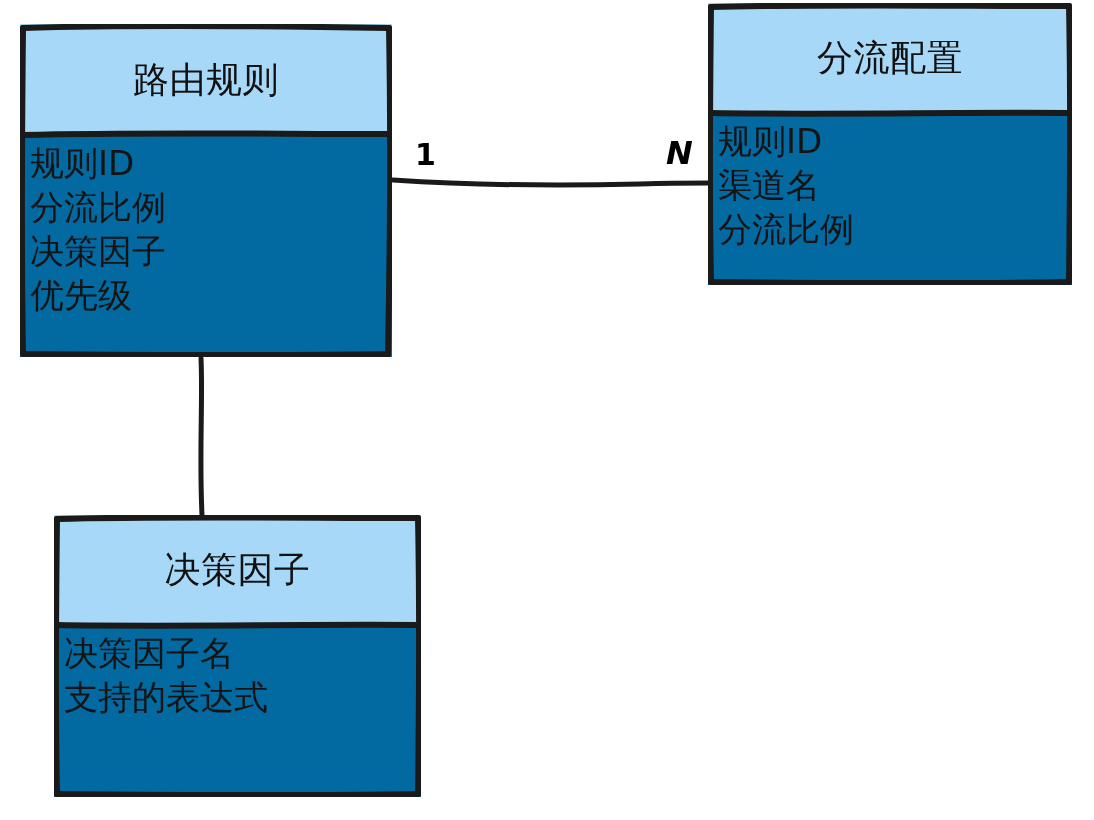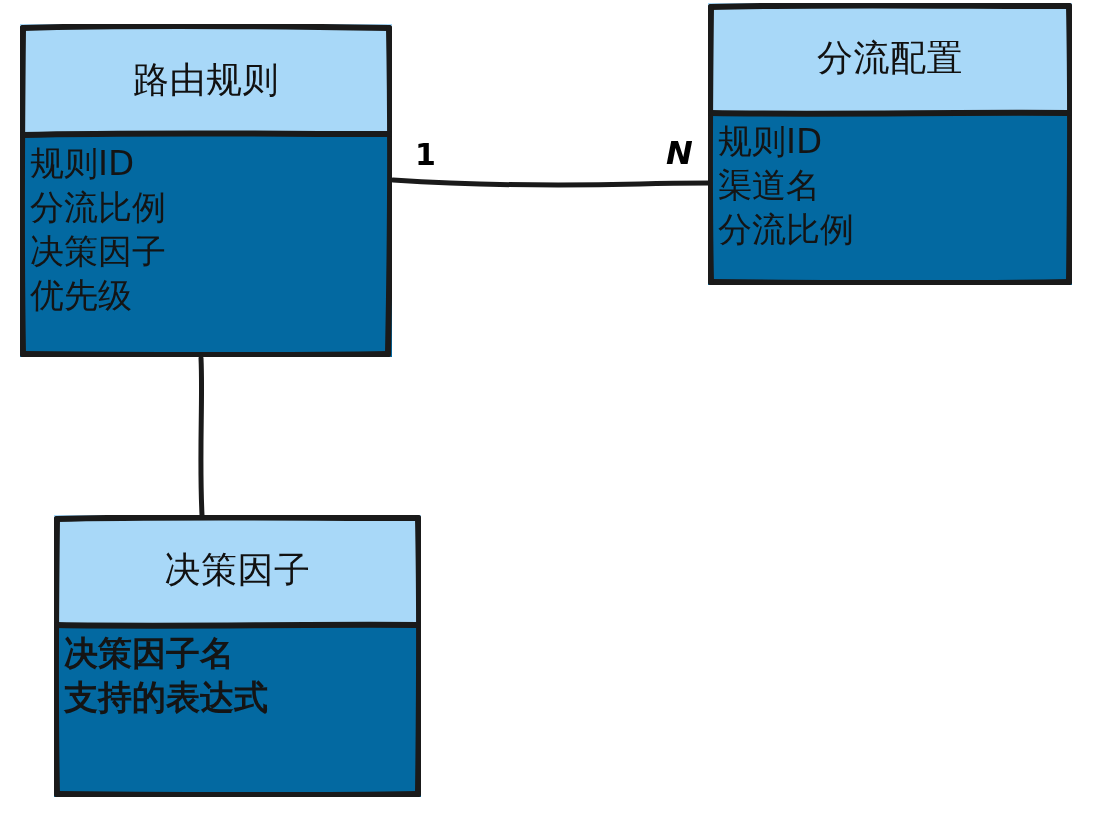--- a/index.html
+++ b/index.html
@@ -92,21 +92,21 @@
       <path d="M 361 279 C 250 281, 110 280, 3 279" fill="none" stroke="#1a1a1a" stroke-width="6" stroke-linecap="round"></path>
       <path d="M 3 279 C 1 190, 2 90, 3 4" fill="none" stroke="#1a1a1a" stroke-width="6" stroke-linecap="round"></path>
       <path d="M 3 110 C 120 112, 250 109, 361 110" fill="none" stroke="#1a1a1a" stroke-width="6" stroke-linecap="round"></path>
     </svg>
   </div>
 
   <div class="entity" style="left:18px;top:515px;width:367px;height:282px;margin-left:36px;">
     <div class="entity-header" style="height:110px;">
       <span class="entity-title">决策因子</span>
     </div>
-    <div class="entity-body" style="top:110px;height:172px;font-weight:bold;">
+    <div class="entity-body" style="top:110px;height:172px;">
       <div class="attr">决策因子名</div>
       <div class="attr">支持的表达式</div>
     </div>
     <svg class="sketch" style="width:367px;height:282px;" viewBox="0 0 367 282" xmlns="http://www.w3.org/2000/svg">
       <path d="M 3 4 C 100 1, 250 3, 364 3" fill="none" stroke="#1a1a1a" stroke-width="6" stroke-linecap="round"></path>
       <path d="M 364 3 C 366 100, 365 200, 364 279" fill="none" stroke="#1a1a1a" stroke-width="6" stroke-linecap="round"></path>
       <path d="M 364 279 C 250 281, 110 280, 3 279" fill="none" stroke="#1a1a1a" stroke-width="6" stroke-linecap="round"></path>
       <path d="M 3 279 C 1 190, 2 90, 3 4" fill="none" stroke="#1a1a1a" stroke-width="6" stroke-linecap="round"></path>
       <path d="M 3 110 C 120 112, 250 109, 364 110" fill="none" stroke="#1a1a1a" stroke-width="6" stroke-linecap="round"></path>
     </svg>

